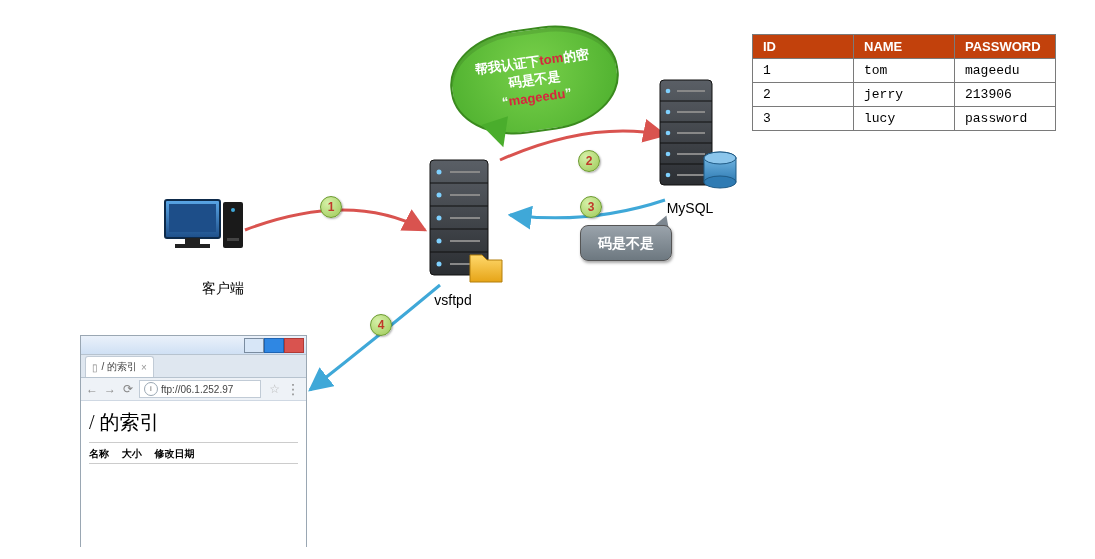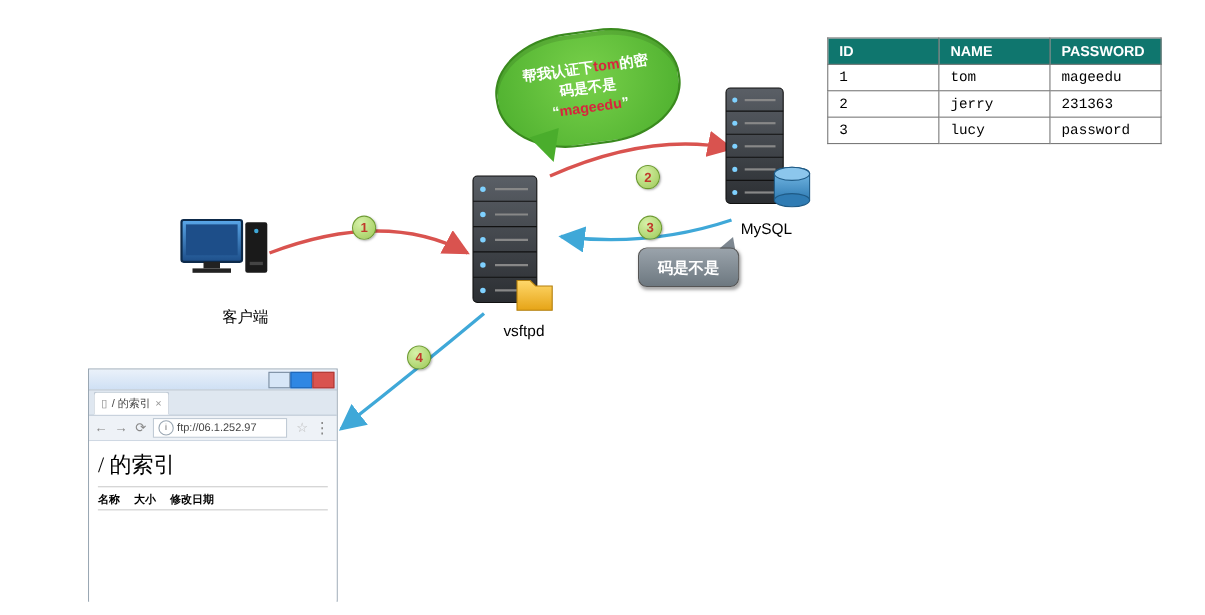--- a/index.html
+++ b/index.html
@@ -6,21 +6,21 @@
   body { width:1095px; height:559px; position:relative; background:#fff; }
   .node-label { font-size:14px; color:#000; text-align:center; position:absolute; }
   .step-num { position:absolute; width:20px; height:20px; border-radius:50%;
               background:radial-gradient(circle at 35% 30%, #d6f1a9, #9ec957);
               border:1px solid #6b9a2f; color:#c0392b; font-weight:bold;
               font-size:12px; text-align:center; line-height:20px;
               box-shadow:1px 1px 2px rgba(0,0,0,.3); }
   
   .db-table { position:absolute; left:752px; top:34px; border-collapse:collapse;
               font-size:13px; }
-  .db-table th { background:#0f766e; color:#fff; text-align:left; padding:4px 10px;
+  .db-table th { background:#c2410c; color:#fff; text-align:left; padding:4px 10px;
                  border:1px solid #7a7a7a; font-weight:bold; min-width:80px; }
   .db-table td { background:#fff; border:1px solid #7a7a7a; padding:4px 10px;
                  font-family:"Courier New",monospace; }
   
   .bubble { position:absolute; left:450px; top:28px; width:165px; height:100px;
             background:radial-gradient(circle at 50% 40%, #78d04a, #4aad2c);
             border:2px solid #3a8a1e; border-radius:70px/50px; color:#fff;
             font-size:13px; font-weight:bold; display:flex; align-items:center;
             justify-content:center; text-align:center; transform:rotate(-8deg);
             box-shadow:0 4px 0 rgba(0,0,0,.1) inset; }
@@ -190,22 +190,22 @@
     </g>
   </g>
 </svg>
 
 <div class="step-num" style="left:320px; top:196px;">1</div>
 <div class="step-num" style="left:578px; top:150px;">2</div>
 <div class="step-num" style="left:580px; top:196px;">3</div>
 <div class="step-num" style="left:370px; top:314px;">4</div>
 
 <div class="node-label" style="left:193px; top:280px; width:60px;">客户端</div>
-<div class="node-label" style="left:435px; top:292px; width:60px;text-align:right;">vsftpd</div>
-<div class="node-label" style="left:660px; top:200px; width:60px;text-align:right;">MySQL</div>
+<div class="node-label" style="left:423px; top:292px; width:60px;">vsftpd</div>
+<div class="node-label" style="left:660px; top:200px; width:60px;">MySQL</div>
 
 <div class="bubble">
   <div class="inner">
     <span>帮我认证下</span><span class="hl">tom</span><span>的密</span><br>
     <span>码是不是</span><br>
     <span>“</span><span class="hl">mageedu</span><span>”</span>
   </div>
 </div>
 <div class="bubble-tail"></div>
 
@@ -222,21 +222,21 @@
   </thead>
   <tbody>
     <tr>
       <td>1</td>
       <td>tom</td>
       <td>mageedu</td>
     </tr>
     <tr>
       <td>2</td>
       <td>jerry</td>
-      <td>231363</td>
+      <td>213906</td>
     </tr>
     <tr>
       <td>3</td>
       <td>lucy</td>
       <td>password</td>
     </tr>
   </tbody>
 </table>
 
 <div class="browser">

